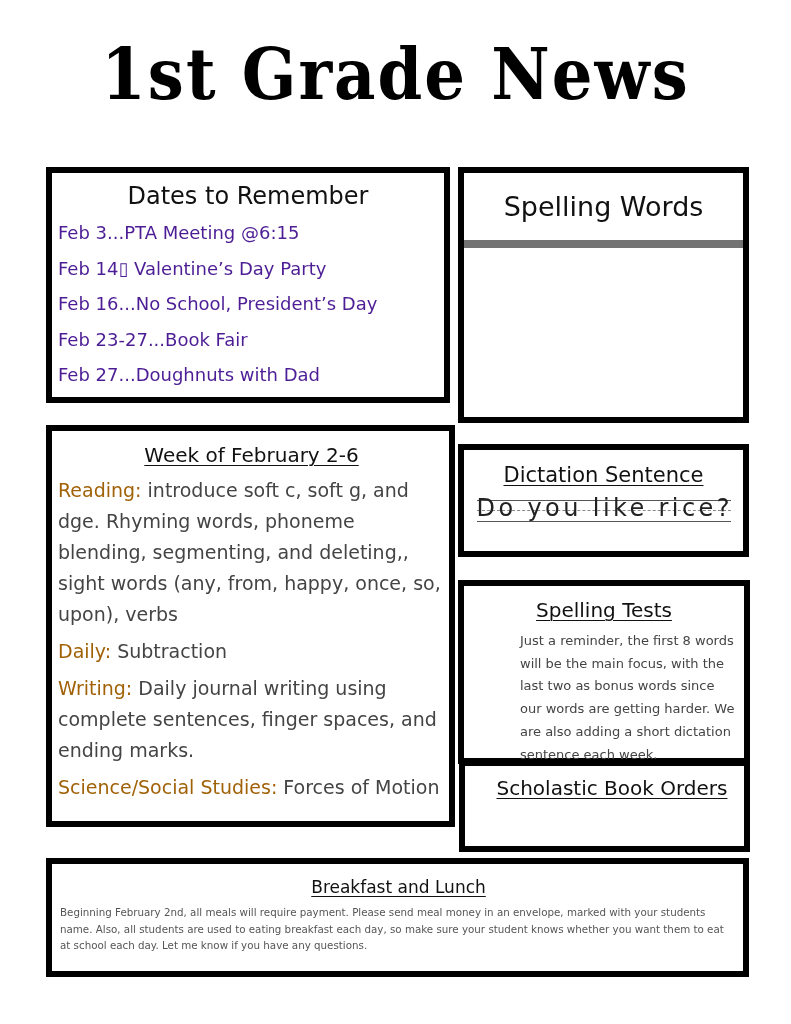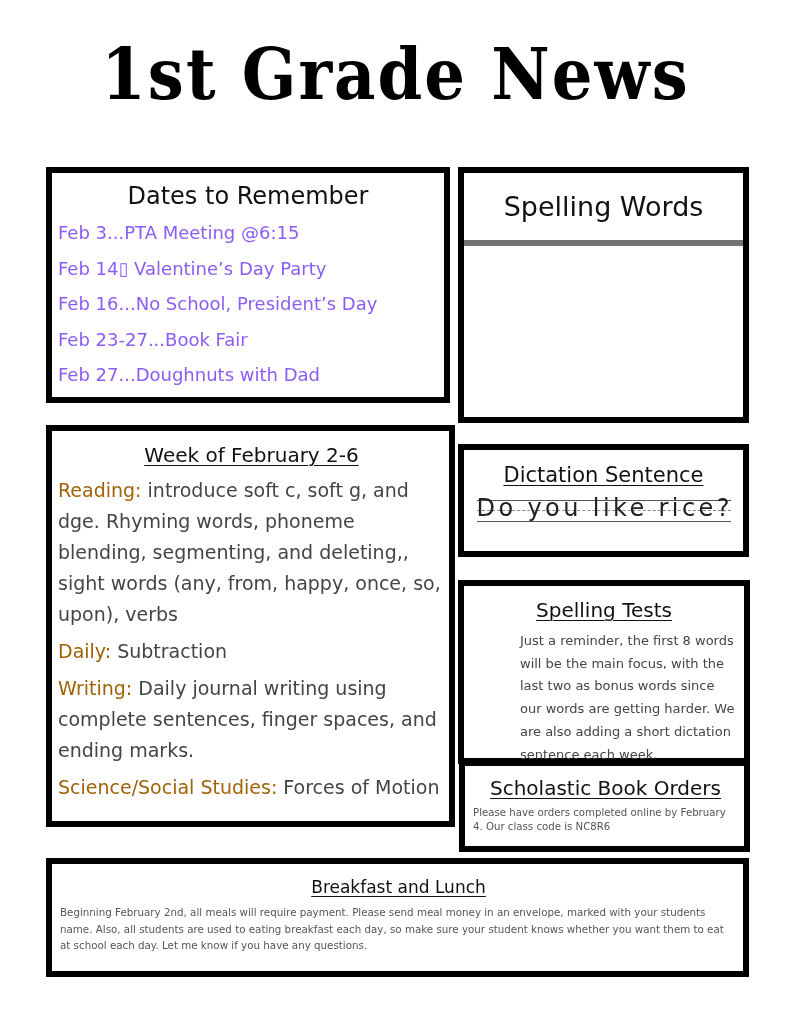--- a/index.html
+++ b/index.html
@@ -8,25 +8,25 @@
   .title { position: absolute; left: 0; top: 36px; width: 791px; text-align: center;
            font-family: "DejaVu Serif", serif; font-weight: bold; font-size: 64px;
            letter-spacing: 2px; color: #000; transform: scaleY(1.12); }
   .box { position: absolute; border: 6px solid #000; box-sizing: border-box; background: #fff; }
   .h { text-align: center; font-weight: normal; color: #111; }
   .u { text-decoration: underline; text-underline-offset: 3px; text-decoration-thickness: 1px; }
 
   
   #dates { left: 46px; top: 167px; width: 404px; height: 236px; padding: 6px 6px 12px 6px; }
   #dates .h { font-size: 24px; line-height: 34px; margin-bottom: 2px; }
-  #dates .item { font-size: 18px; line-height: 35.5px; color: #8b5cf6; white-space: nowrap; }
+  #dates .item { font-size: 18px; line-height: 35.5px; color: #4c1d95; white-space: nowrap; }
 
   
   #spell { left: 458px; top: 167px; width: 291px; height: 256px; }
-  #spell .hdr { height: 67px; border-bottom: 6px solid #737373; display: flex; align-items: center; justify-content: center; }
+  #spell .hdr { height: 67px; border-bottom: 8px solid #737373; display: flex; align-items: center; justify-content: center; }
   #spell .hdr span { font-size: 27px; color: #111; }
   #spell .grid { display: grid; grid-template-columns: 1fr 1fr; padding-top: 6px; }
   #spell .w { font-size: 16px; line-height: 32px; color: #444; text-align: center; }
   #spell .col1 .w { padding-right: 12px; }
 
   
   #week { left: 46px; top: 425px; width: 409px; height: 402px; padding: 4px 4px 0 6px; }
   #week .h { font-size: 20px; line-height: 40px; }
   #week p { margin: 0 0 6px 0; font-size: 19px; line-height: 31px; color: #444; }
   #week b { font-weight: normal; color: #a16207; }
@@ -39,21 +39,21 @@
   #dict .dash { position: absolute; left: 0; right: 0; top: 10px; border-top: 1px dashed #888; }
   #dict .sent { position: absolute; left: 0; right: 0; top: -6px; text-align: center;
                 font-size: 24px; letter-spacing: 3.4px; color: #222; white-space: nowrap; }
 
   
   #tests { left: 458px; top: 580px; width: 292px; height: 184px; padding: 4px 8px 0 8px; }
   #tests .h { font-size: 20px; line-height: 40px; }
   #tests .body { font-size: 13px; line-height: 22.7px; color: #444; margin-left: 48px; }
 
   
-  #scho { left: 459px; top: 760px; width: 291px; height: 92px; padding: 4px 6px 0 8px; }
+  #scho { left: 459px; top: 760px; width: 291px; height: 92px; padding: 4px 6px 0 21px; }
   #scho .h { font-size: 20px; line-height: 36px; }
   #scho .body { font-size: 10.2px; line-height: 14px; color: #555; }
 
   
   #bfast { left: 46px; top: 858px; width: 703px; height: 119px; padding: 6px 6px 0 8px; }
   #bfast .h { font-size: 17px; line-height: 34px; }
   #bfast .body { font-size: 10.3px; line-height: 16.5px; color: #555; }
 </style>
 </head>
 <body>
@@ -93,19 +93,18 @@
   </div>
 </section>
 
 <section class="box" id="tests">
   <div class="h u">Spelling Tests</div>
   <div class="body">Just a reminder, the first 8 words will be the main focus, with the last two as bonus words since our words are getting harder.  We are also adding a short dictation sentence each week.</div>
 </section>
 
 <section class="box" id="scho">
   <div class="h u">Scholastic Book Orders</div>
-  <div class="body">Please have orders completed online by February 4.  Our class code is NC8R6</div>
 </section>
 
 <section class="box" id="bfast">
   <div class="h u">Breakfast and Lunch</div>
   <div class="body">Beginning February 2nd, all meals will require payment.  Please send meal money in an envelope, marked with your students name. Also, all students are used to eating breakfast each day, so make sure your student knows whether you want them to eat at school each day.  Let me know if you have any questions.</div>
 </section>
 
 </body></html>

